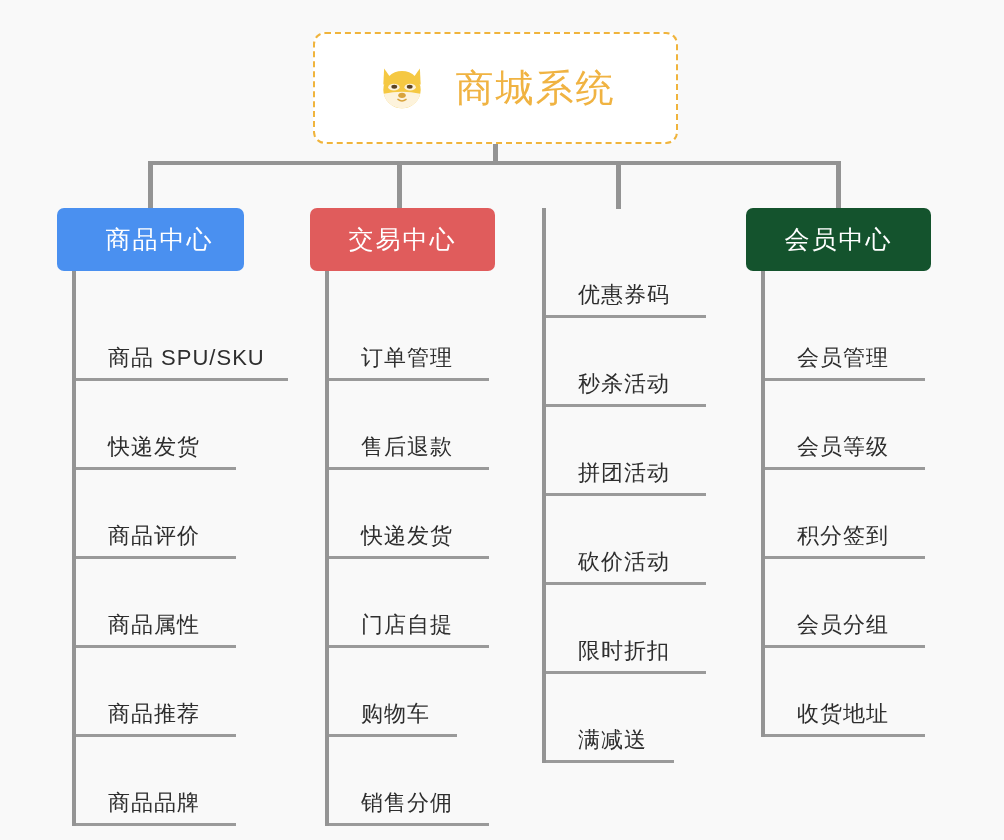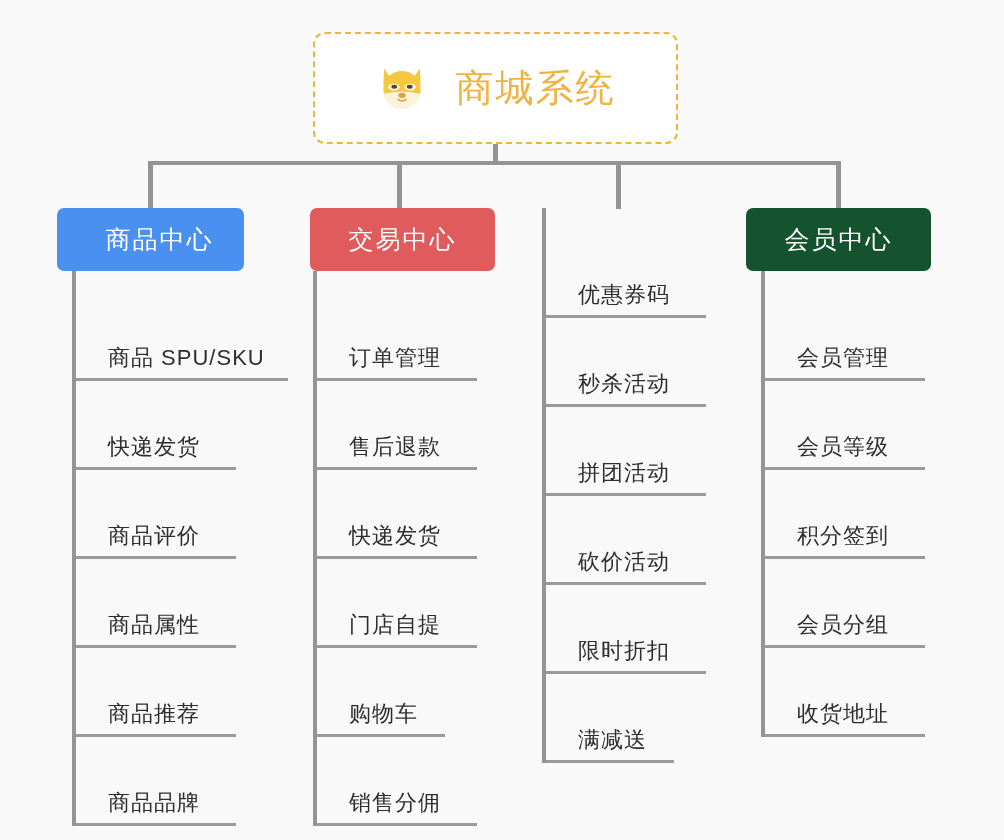--- a/index.html
+++ b/index.html
@@ -84,21 +84,21 @@
   .col-3 .cat-header { width: 185px; background: #eaa93c; }
   .col-4 .cat-header { width: 185px; background: #7cc342; }
 
   
   .child-list {
     position: relative;
     margin-left: 15px;
     border-left: 4px solid #949494;
     padding-top: 21px;
   }
-  .col-2 .child-list { margin-left: 3px; }
+  .col-2 .child-list { margin-left: 15px; }
   .col-3 .child-list { margin-left: 15px; }
   .col-4 .child-list { margin-left: 15px; }
 
   .child-item {
     position: relative;
     height: 89px;
     display: flex;
     align-items: flex-end;
     padding-left: 32px;
     padding-bottom: 4px;

